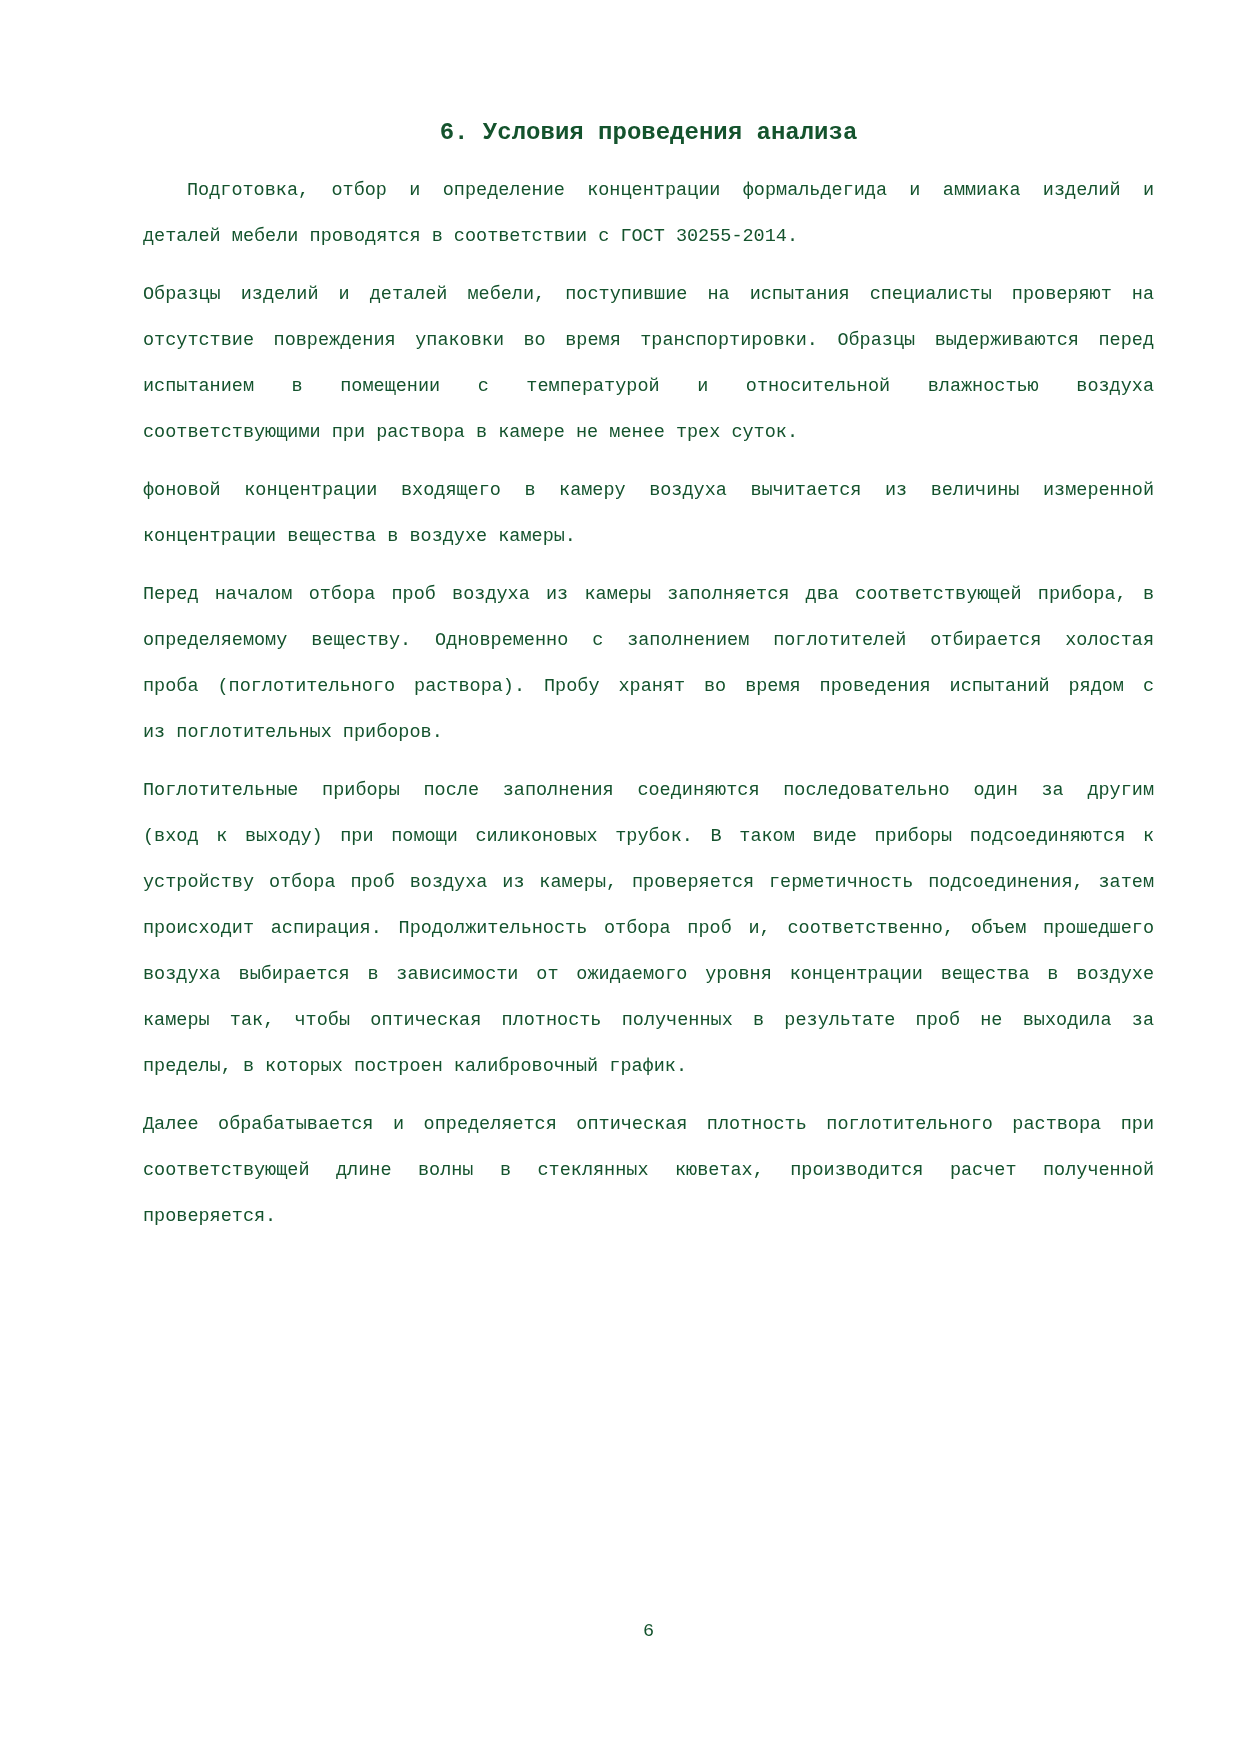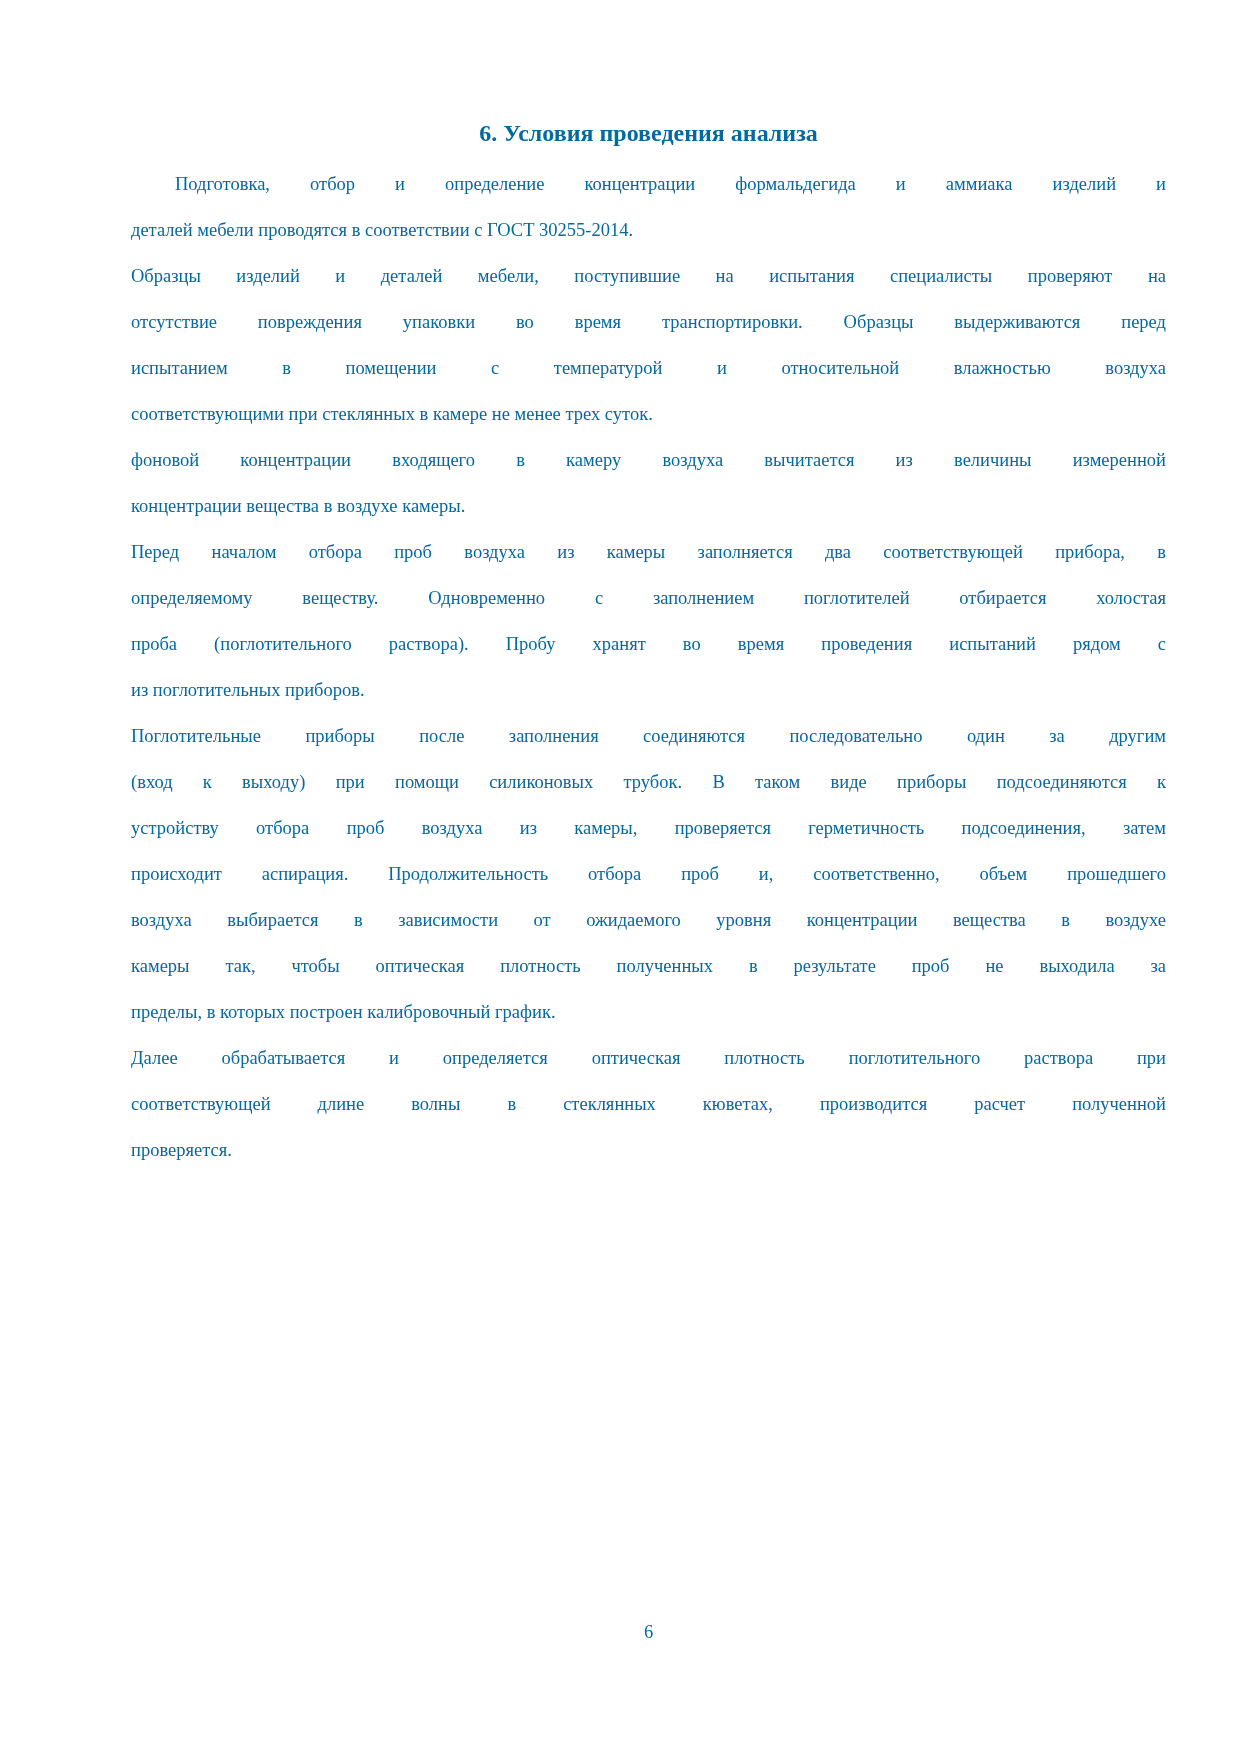--- a/index.html
+++ b/index.html
@@ -5,39 +5,39 @@
   html, body {
     margin: 0;
     padding: 0;
     background: #ffffff;
   }
   .page {
     position: relative;
     width: 1241px;
     height: 1755px;
     background: #ffffff;
-    color: #0369a1;
-    font-family: Liberation Serif, serif;
+    color: #14532d;
+    font-family: Liberation Mono, monospace;
     overflow: hidden;
   }
   .content {
     position: absolute;
     left: 131px;
     top: 110px;
     width: 1035px;
   }
   .doc-title {
     font-size: 24px;
     font-weight: 700;
     line-height: 46px;
     text-align: center;
     margin: 0 0 5px 0;
   }
   .paragraph {
-    margin: 0;
+    margin: 12px;
   }
   .line {
     font-size: 18.5px;
     line-height: 46px;
     text-align: justify;
     text-align-last: justify;
     white-space: normal;
   }
   .line.last {
     text-align-last: left;
@@ -65,21 +65,21 @@
 
     <div class="paragraph">
       <div class="line indent">Подготовка, отбор и определение концентрации формальдегида и аммиака изделий и</div>
       <div class="line last">деталей мебели проводятся в соответствии с ГОСТ 30255-2014.</div>
     </div>
 
     <div class="paragraph">
       <div class="line">Образцы изделий и деталей мебели, поступившие на испытания специалисты проверяют на</div>
       <div class="line">отсутствие повреждения упаковки во время транспортировки. Образцы выдерживаются перед</div>
       <div class="line">испытанием в помещении с температурой и относительной влажностью воздуха</div>
-      <div class="line last">соответствующими при стеклянных в камере не менее трех суток.</div>
+      <div class="line last">соответствующими при раствора в камере не менее трех суток.</div>
     </div>
 
     <div class="paragraph">
       <div class="line">фоновой концентрации входящего в камеру воздуха вычитается из величины измеренной</div>
       <div class="line last">концентрации вещества в воздухе камеры.</div>
     </div>
 
     <div class="paragraph">
       <div class="line">Перед началом отбора проб воздуха из камеры заполняется два соответствующей прибора, в</div>
       <div class="line">определяемому веществу. Одновременно с заполнением поглотителей отбирается холостая</div>

